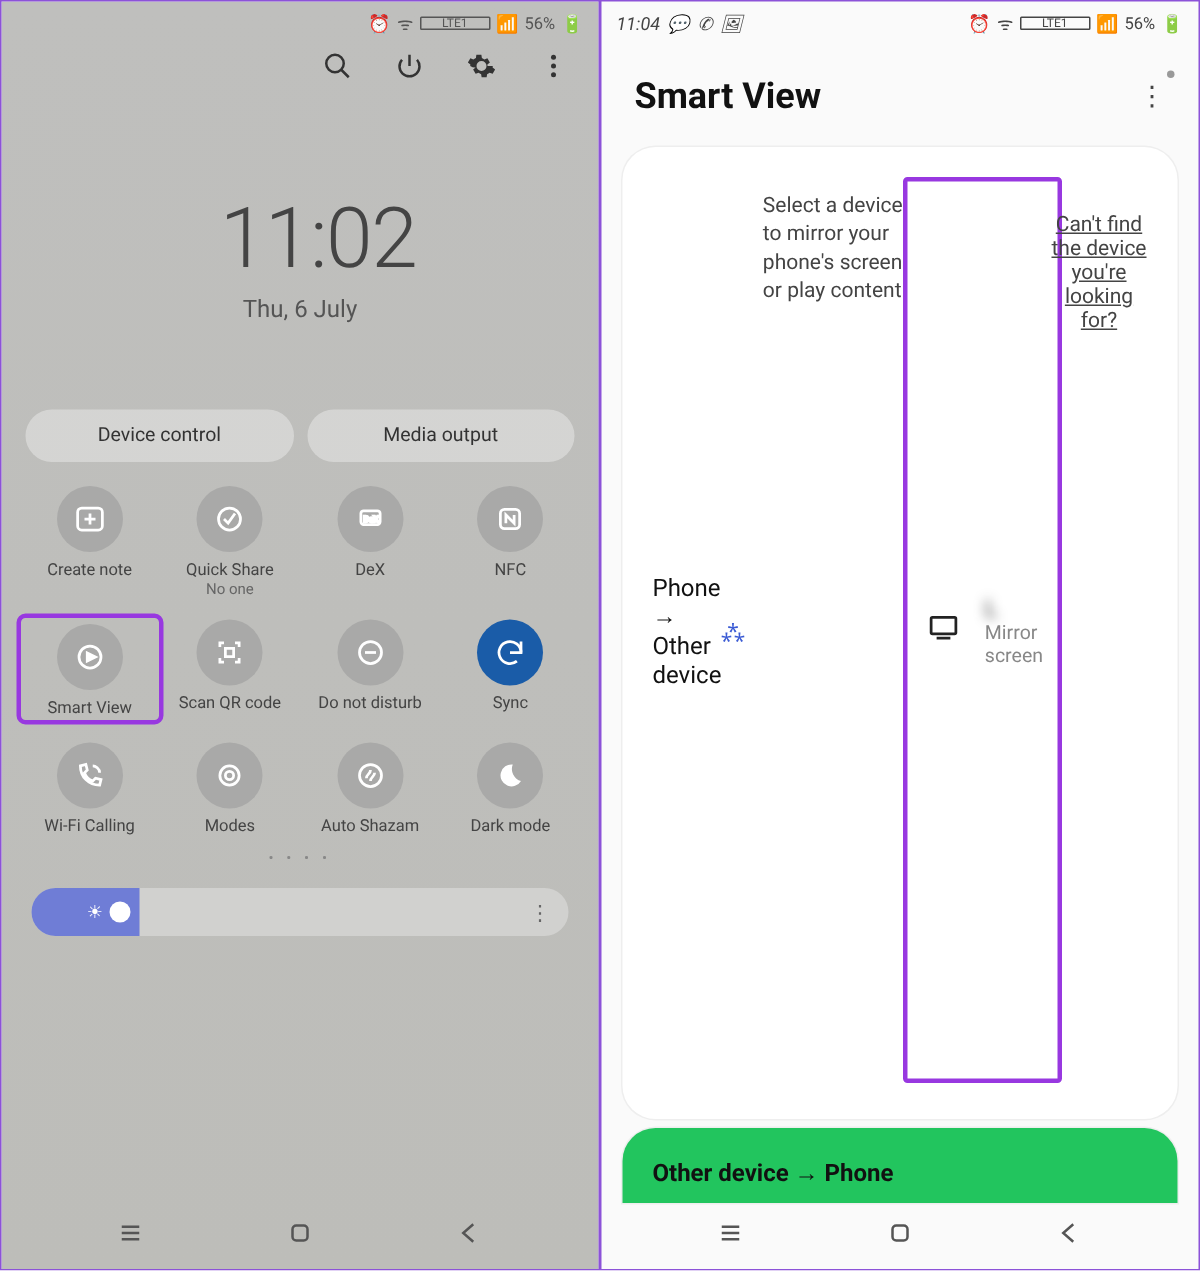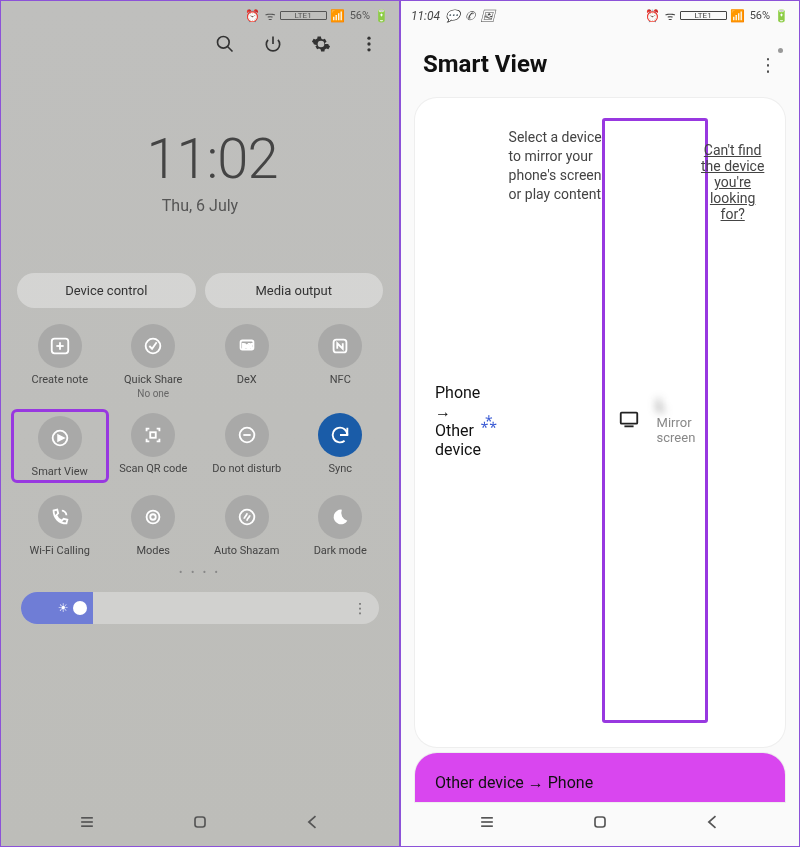--- a/index.html
+++ b/index.html
@@ -144,25 +144,26 @@
     border:3px solid #9838e0; border-radius:3px;
     padding:10px 10px;
     margin:0 -8px;
   }
   .sv-device svg{width:28px;height:22px;color:#222;}
   .sv-dev-name { font-size:16px; color:#222; filter:blur(4px); }
   .sv-dev-sub { font-size:13px; color:#888; }
   .sv-help { font-size:14px; color:#444; text-decoration:underline; text-align:center; margin:24px 0 0 0;}
 
   .sv-card2 {
-    background:#d946ef;
+    background:#22c55e;
     border-radius:22px 22px 0 0;
     margin:0 14px;
     padding:20px 20px 10px 20px;
     box-shadow:0 0 0 1px #eee;
+    font-weight:bold;
   }
   .sv-card2 .sv-direction { font-size:16px; }
 </style>
 </head>
 <body>
 
 <div class="phone phone-left">
   <div class="status-bar">
     <div class="status-right">
       <span class="sicon">⏰</span>

